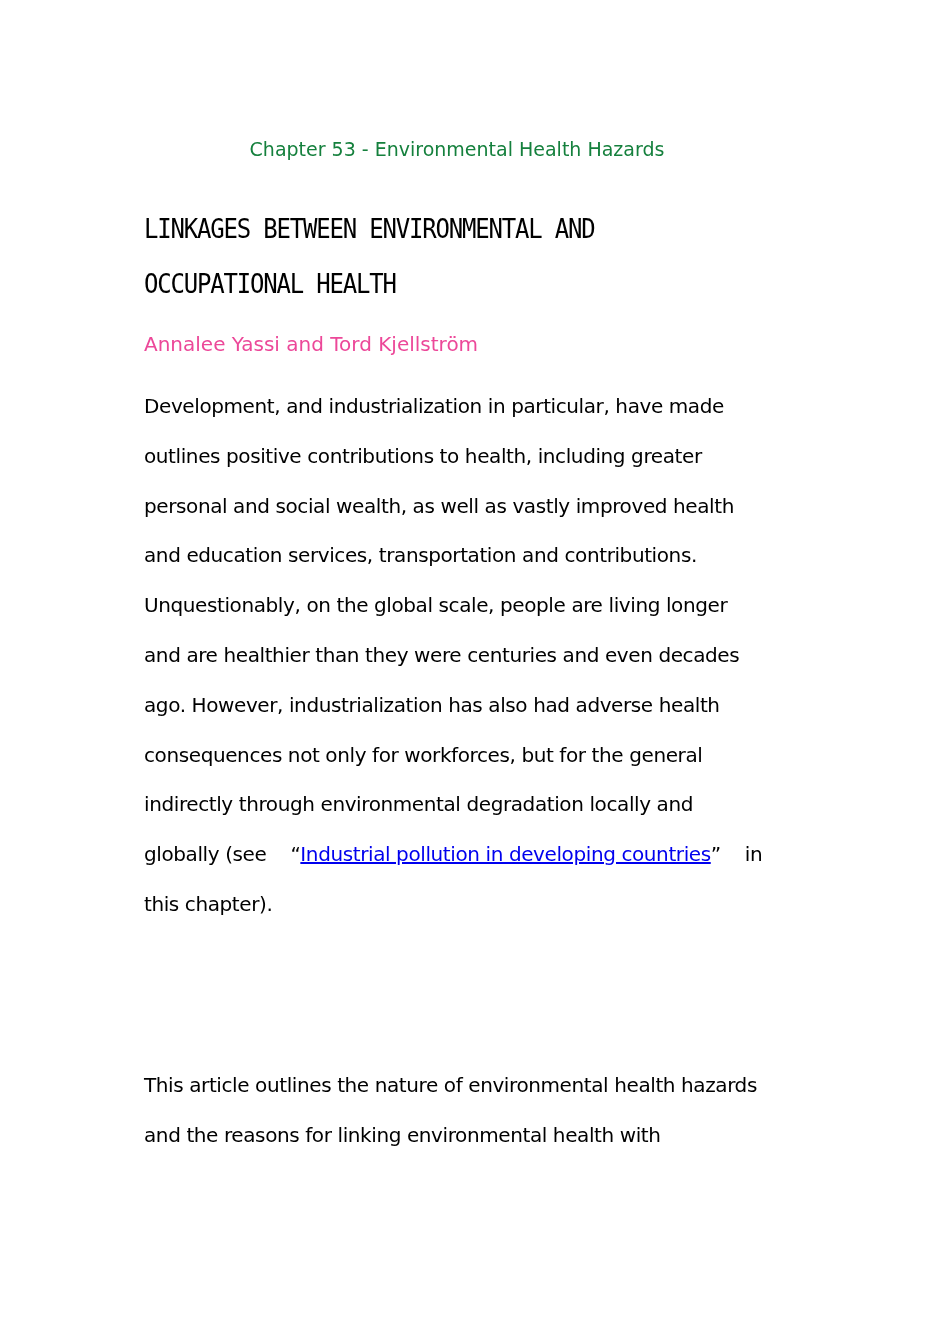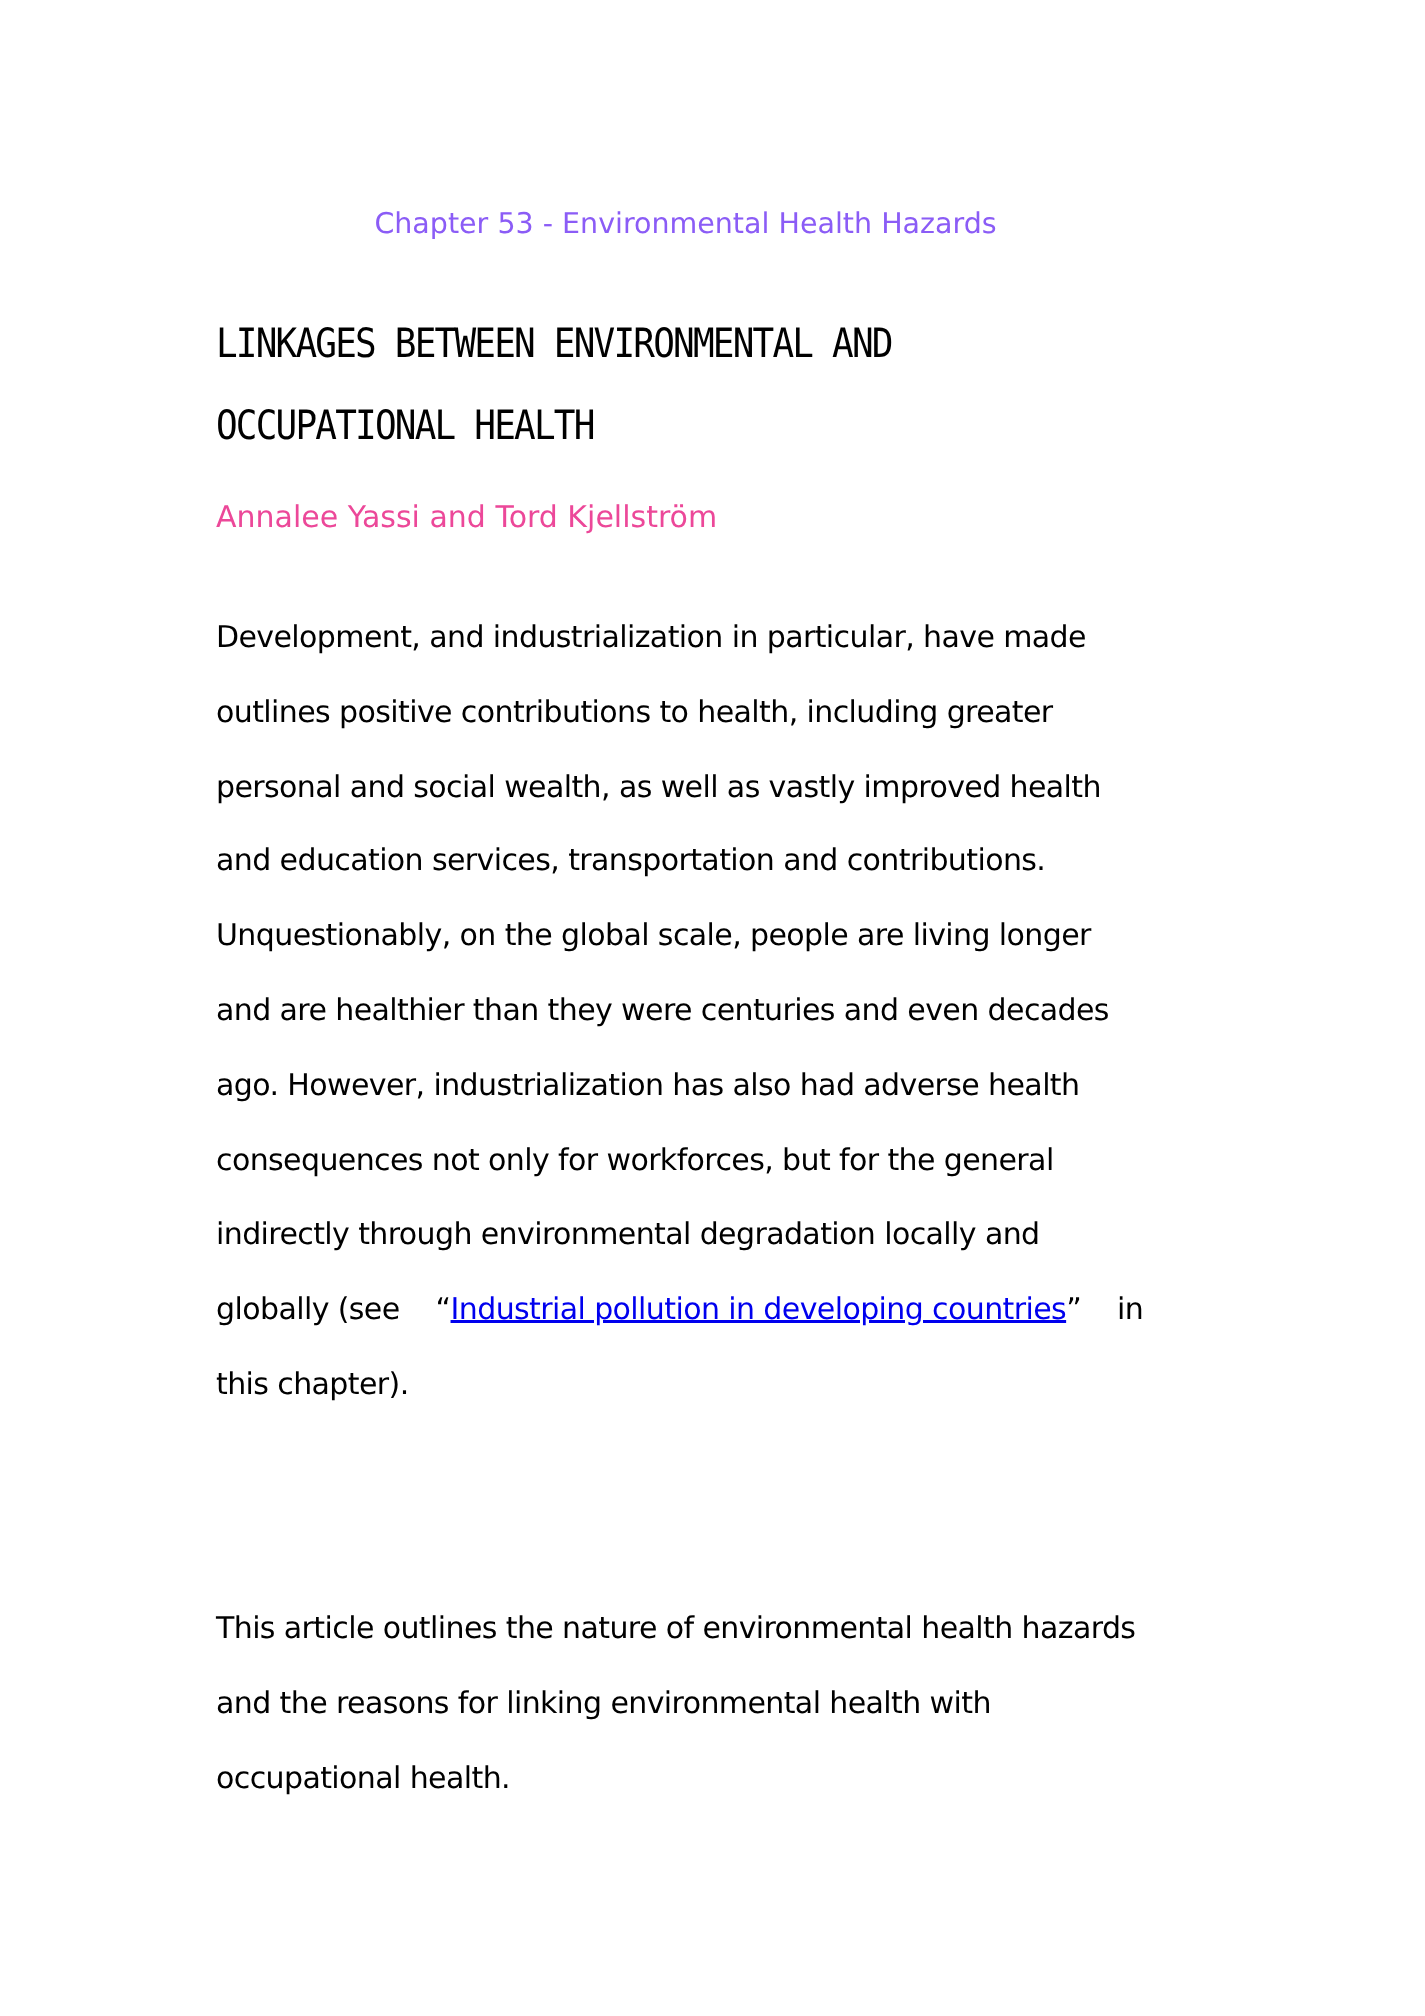--- a/index.html
+++ b/index.html
@@ -1,37 +1,37 @@
 <!DOCTYPE html>
 <html><head>
   <meta charset="utf-8">
   <style>
     html, body { margin: 0; padding: 0; background: #ffffff; }
     body { width: 950px; height: 1344px; position: relative; overflow: hidden; }
     .page { position: absolute; left: 0; top: 0; width: 950px; height: 1344px; background: #fff; }
     .chapter {
       position: absolute; left: 0; width: 914px; top: 136px;
-      text-align: center; color: #8b5cf6;
+      text-align: center; color: #15803d;
       font-family: "DejaVu Sans", sans-serif; font-size: 19px; line-height: 26px;
     }
     .title {
       position: absolute; left: 144px; top: 202px; width: 680px;
       font-family: "DejaVu Sans Mono", monospace; font-size: 24px; line-height: 49px;
       color: #000; letter-spacing: -1.2px; transform: scaleY(1.12); transform-origin: top left;
     }
     .author {
       position: absolute; left: 144px; top: 330px;
       font-family: "DejaVu Sans", sans-serif; font-size: 20px; line-height: 28px; color: #ec4899;
     }
     .para {
       position: absolute; left: 144px; width: 660px;
       font-family: "DejaVu Sans", sans-serif; font-size: 20px; line-height: 49.8px; color: #000;
       letter-spacing: -0.4px;
     }
-    .p1 { top: 400px; }
+    .p1 { top: 382px; }
     .p2 { top: 1061px; }
     .para .line { display: block; white-space: nowrap; }
     .link { color: #0000ee; }
     .gap { display: inline-block; width: 12px; }
   </style>
 </head>
 <body>
 
 <div class="page">
   <div class="chapter">Chapter 53 - Environmental Health Hazards</div>
@@ -55,15 +55,14 @@
     <span class="line">indirectly through environmental degradation locally and</span>
     <span class="line">
       <span>globally (see</span><span class="gap"></span><span class="gap"></span><span>“</span><a class="link" href="#">Industrial pollution in developing countries</a><span>”</span><span class="gap"></span><span class="gap"></span><span>in</span>
     </span>
     <span class="line">this chapter).</span>
   </div>
 
   <div class="para p2">
     <span class="line">This article outlines the nature of environmental health hazards</span>
     <span class="line">and the reasons for linking environmental health with</span>
-    <span class="line">occupational health.</span>
   </div>
 </div>
 
 </body></html>

